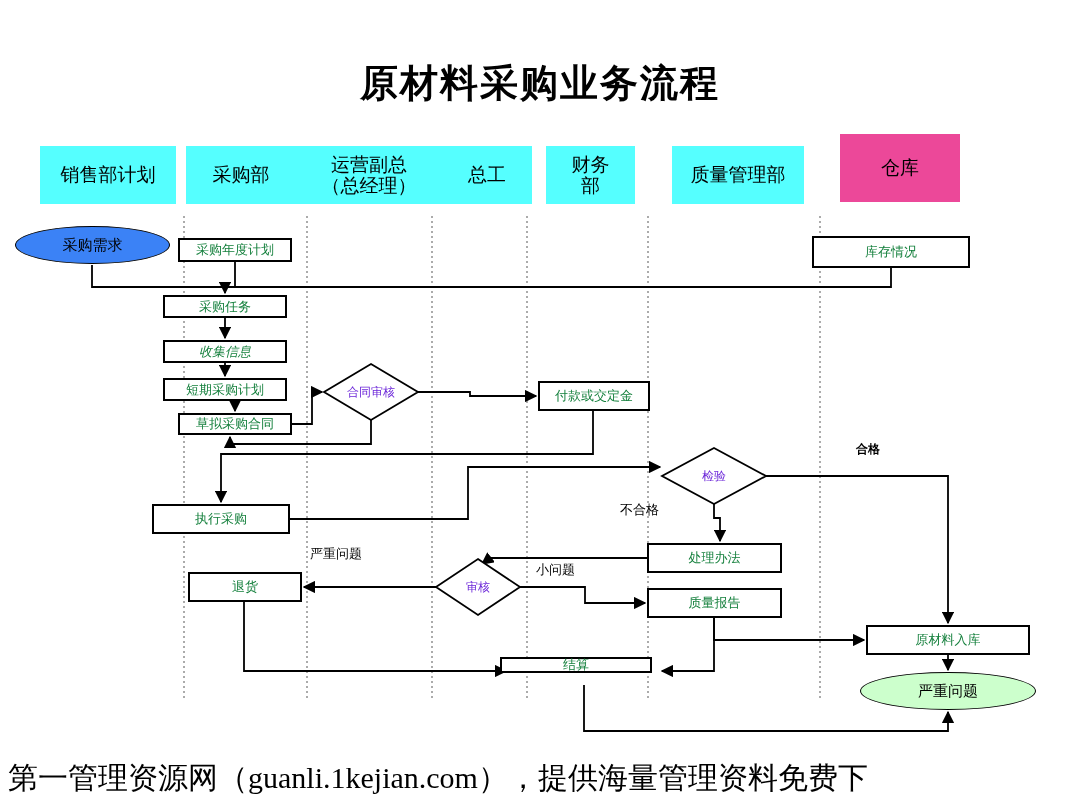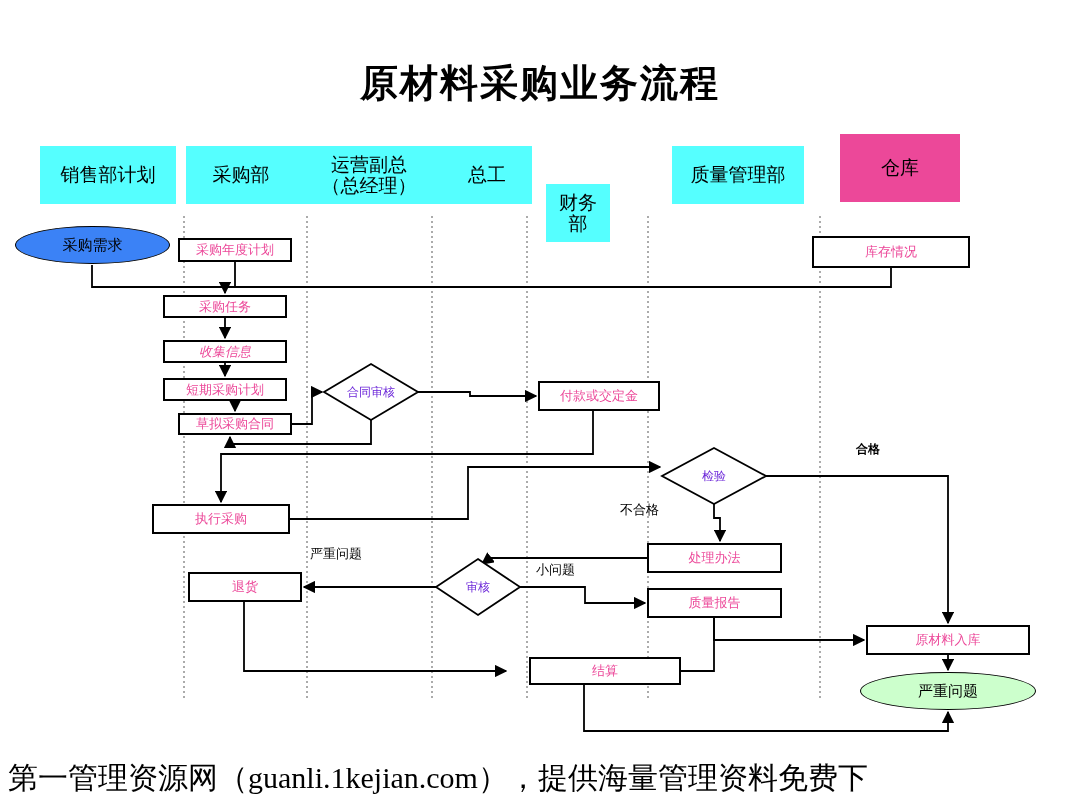--- a/index.html
+++ b/index.html
@@ -39,21 +39,21 @@
     justify-content: center;
     text-align: center;
     line-height: 1.12;
     font-family: "Liberation Serif", "DejaVu Serif", serif;
   }
   .node {
     position: absolute;
     box-sizing: border-box;
     border: 2px solid #000000;
     background: #ffffff;
-    color: #ec4899;
+    color: #15803d;
     font-size: 13px;
     display: flex;
     align-items: center;
     justify-content: center;
     text-align: center;
     font-family: "Liberation Serif", "DejaVu Serif", serif;
   }
   .terminator {
     position: absolute;
     box-sizing: border-box;
@@ -183,48 +183,48 @@
       <div class="lane-header" style="left: 186px; top: 146px; width: 110px; height: 58px; background: rgb(85, 255, 255);">
         <span style="white-space: pre-line;">采购部</span>
       </div>
       <div class="lane-header" style="left: 296px; top: 146px; width: 146px; height: 58px; background: rgb(85, 255, 255);">
         <span style="white-space: pre-line;">运营副总
 （总经理）</span>
       </div>
       <div class="lane-header" style="left: 442px; top: 146px; width: 90px; height: 58px; background: rgb(85, 255, 255);">
         <span style="white-space: pre-line;">总工</span>
       </div>
-      <div class="lane-header" style="left: 546px; top: 146px; width: 64px; height: 58px; background: rgb(85, 255, 255); margin-top: 38px;">
+      <div class="lane-header" style="left: 546px; top: 146px; width: 89px; height: 58px; background: rgb(85, 255, 255);">
         <span style="white-space: pre-line;">财务
 部</span>
       </div>
       <div class="lane-header" style="left: 672px; top: 146px; width: 132px; height: 58px; background: rgb(85, 255, 255);">
         <span style="white-space: pre-line;">质量管理部</span>
       </div>
       <div class="lane-header" style="left: 840px; top: 134px; width: 120px; height: 68px; background: #ec4899;">
         <span style="white-space: pre-line;">仓库</span>
       </div>
     </div>
   <div id="nodes-layer">
       <div class="terminator" style="left: 15px; top: 226px; width: 155px; height: 38px; background: #3b82f6;">采购需求</div>
       <div class="node" style="left: 178px; top: 238px; width: 114px; height: 24px;">采购年度计划</div>
       <div class="node" style="left: 812px; top: 236px; width: 158px; height: 32px;">库存情况</div>
       <div class="node" style="left: 163px; top: 295px; width: 124px; height: 23px;">采购任务</div>
       <div class="node" style="left: 163px; top: 340px; width: 124px; height: 23px; font-style: italic;">收集信息</div>
       <div class="node" style="left: 163px; top: 378px; width: 124px; height: 23px;">短期采购计划</div>
       <div class="node" style="left: 178px; top: 413px; width: 114px; height: 22px;">草拟采购合同</div>
       <div class="decision-label" style="left: 324px; top: 383px; width: 94px; height: 18px;">合同审核</div>
-      <div class="node" style="left: 538px; top: 381px; width: 122px; height: 30px;">付款或交定金</div>
+      <div class="node" style="left: 538px; top: 381px; width: 112px; height: 30px;">付款或交定金</div>
       <div class="node" style="left: 152px; top: 504px; width: 138px; height: 30px;">执行采购</div>
       <div class="decision-label" style="left: 662px; top: 467px; width: 104px; height: 18px;">检验</div>
       <div class="node" style="left: 647px; top: 543px; width: 135px; height: 30px;">处理办法</div>
       <div class="node" style="left: 647px; top: 588px; width: 135px; height: 30px;">质量报告</div>
       <div class="node" style="left: 188px; top: 572px; width: 114px; height: 30px;">退货</div>
       <div class="decision-label" style="left: 436px; top: 578px; width: 84px; height: 18px;">审核</div>
-      <div class="node" style="left: 529px; top: 657px; width: 152px; height: 28px;">结算</div>
+      <div class="node" style="left: 500px; top: 657px; width: 152px; height: 16px;">结算</div>
       <div class="node" style="left: 866px; top: 625px; width: 164px; height: 30px;">原材料入库</div>
       <div class="terminator" style="left: 860px; top: 672px; width: 176px; height: 38px; background: rgb(204, 255, 204);">严重问题</div>
     </div>
   <div id="labels-layer">
       <div class="edge-label bold" style="left: 856px; top: 441px;">合格</div>
       <div class="edge-label" style="left: 620px; top: 501px;">不合格</div>
       <div class="edge-label" style="left: 310px; top: 545px;">严重问题</div>
       <div class="edge-label" style="left: 536px; top: 561px;">小问题</div>
     </div>
 

